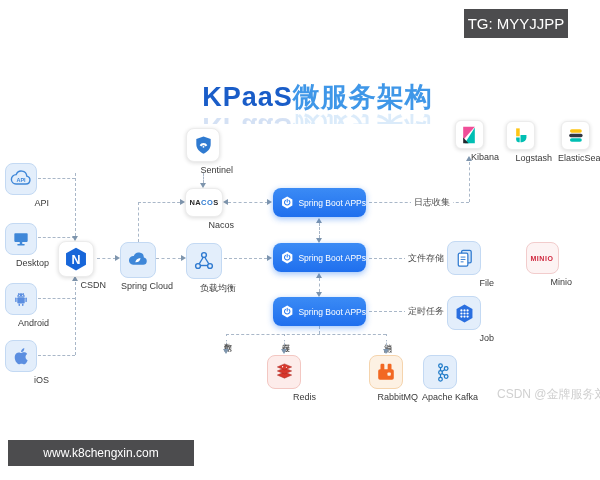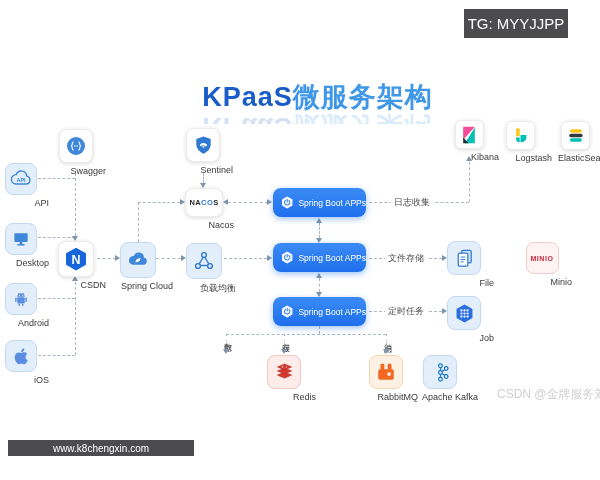--- a/index.html
+++ b/index.html
@@ -2,21 +2,21 @@
 <html><head>
 <meta charset="utf-8">
 <style>
   html,body{margin:0;padding:0;background:#fff;}
   #canvas{position:relative;width:600px;height:480px;background:#ffffff;overflow:hidden;
           font-family:"Liberation Sans","DejaVu Sans",sans-serif;}
 
   
   .banner{position:absolute;background:#4c4c4e;color:#fff;display:flex;align-items:center;justify-content:center;}
   .banner.tr{left:464px;top:9px;width:104px;height:29px;font-size:15px;}
-  .banner.bl{left:8px;top:440px;width:186px;height:16px;font-size:10px;}
+  .banner.bl{left:8px;top:440px;width:186px;height:26px;font-size:12px;}
 
   
   .title-wrap{position:absolute;left:0;right:0;top:82px;text-align:center;}
   .title{font-size:27px;font-weight:bold;letter-spacing:1px;line-height:30px;margin-left:35px;}
   .title .brand{color:#1a5dc8;}
   .title .cn{color:#3f97e8;}
   .reflect-clip{height:12px;overflow:hidden;}
   .reflect-clip .title{transform:scaleY(-1);opacity:.18;}
 
   
@@ -43,21 +43,21 @@
 
   
   .hl{position:absolute;height:0;border-top:1px dashed #a9b7c8;}
   .vl{position:absolute;width:0;border-left:1px dashed #a9b7c8;}
   .arr{position:absolute;width:0;height:0;}
   .arr.r{border-top:3px solid transparent;border-bottom:3px solid transparent;border-left:5px solid #7e95ad;}
   .arr.l{border-top:3px solid transparent;border-bottom:3px solid transparent;border-right:5px solid #7e95ad;}
   .arr.u{border-left:3px solid transparent;border-right:3px solid transparent;border-bottom:5px solid #7e95ad;}
   .arr.d{border-left:3px solid transparent;border-right:3px solid transparent;border-top:5px solid #7e95ad;}
 
-  .elabel{position:absolute;font-size:9px;color:#4a4a4a;background:#fff;padding:0 3px;white-space:nowrap;}
+  .elabel{position:absolute;font-size:9px;color:#4a4a4a;background:#fff;padding:0 3px;white-space:nowrap;margin-left:20px;}
   .vlabel{position:absolute;writing-mode:vertical-rl;font-size:8px;color:#4a4a4a;background:#fff;
           letter-spacing:1px;padding:1px 0;}
 
   .watermark{position:absolute;left:497px;top:386px;font-size:12px;color:#d0d0d0;white-space:nowrap;}
 </style>
 </head>
 <body>
 
 <div id="canvas">
 
@@ -181,32 +181,20 @@
   <div class="node" style="left:-7px;top:340px;width:56px;">
     <div class="tile light" style="width:30px;height:30px;">
       <svg viewBox="0 0 24 24" width="19" height="19" fill="#5b8ee0">
         <path d="M17.05 12.54c-.03-2.52 2.06-3.73 2.15-3.79-1.17-1.71-3-1.95-3.65-1.97-1.55-.16-3.03.91-3.82.91-.79 0-2-.89-3.3-.87-1.7.03-3.26.99-4.13 2.5-1.76 3.06-.45 7.59 1.27 10.07.84 1.21 1.84 2.58 3.15 2.53 1.26-.05 1.74-.82 3.26-.82 1.52 0 1.95.82 3.29.79 1.36-.02 2.22-1.24 3.05-2.46.96-1.41 1.35-2.77 1.37-2.84-.03-.01-2.63-1.01-2.66-4.01z"></path>
         <path d="M14.53 4.93c.7-.85 1.17-2.03 1.04-3.2-1.01.04-2.23.67-2.95 1.52-.65.75-1.22 1.95-1.07 3.1 1.13.09 2.28-.57 2.98-1.42z"></path>
       </svg>
     </div>
     <div class="lbl">iOS</div>
   </div>
 
-  <div class="node" style="left:46px;top:129px;width:60px;">
-    <div class="tile white" style="width:32px;height:32px;">
-      <svg viewBox="0 0 24 24" width="24" height="24">
-        <circle cx="12" cy="12" r="9" fill="#3f87d8"></circle>
-        <path d="M9.6 7.8c-1.6.3-1.4 1.6-1.4 2.6 0 .9.1 1.3-1.1 1.6 1.2.3 1.1.7 1.1 1.6 0 1-.2 2.3 1.4 2.6" stroke="#fff" stroke-width="1.1" fill="none"></path>
-        <path d="M14.4 7.8c1.6.3 1.4 1.6 1.4 2.6 0 .9-.1 1.3 1.1 1.6-1.2.3-1.1.7-1.1 1.6 0 1 .2 2.3-1.4 2.6" stroke="#fff" stroke-width="1.1" fill="none"></path>
-        <circle cx="10.8" cy="12" r="0.75" fill="#fff"></circle>
-          <circle cx="13.2" cy="12" r="0.75" fill="#fff"></circle>
-      </svg>
-    </div>
-    <div class="lbl">Swagger</div>
-  </div>
 
   <div class="node" style="left:46px;top:241px;width:60px;">
     <div class="tile white" style="width:34px;height:34px;">
       <svg viewBox="0 0 24 24" width="26" height="26">
         <polygon points="12,1.5 21.2,6.8 21.2,17.2 12,22.5 2.8,17.2 2.8,6.8" fill="#1766d9"></polygon>
         <text x="12" y="16.4" text-anchor="middle" font-size="11.5" font-weight="bold" fill="#fff">N</text>
       </svg>
     </div>
     <div class="lbl">CSDN</div>
   </div>

